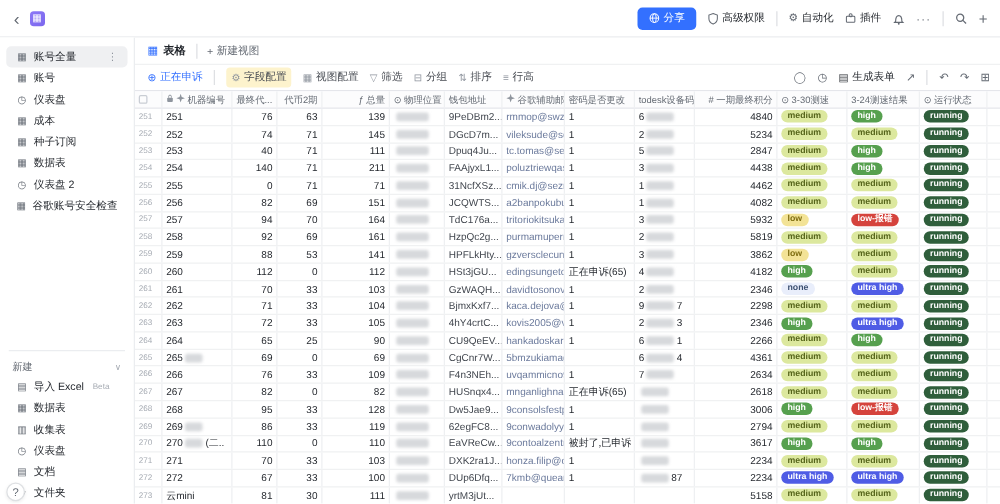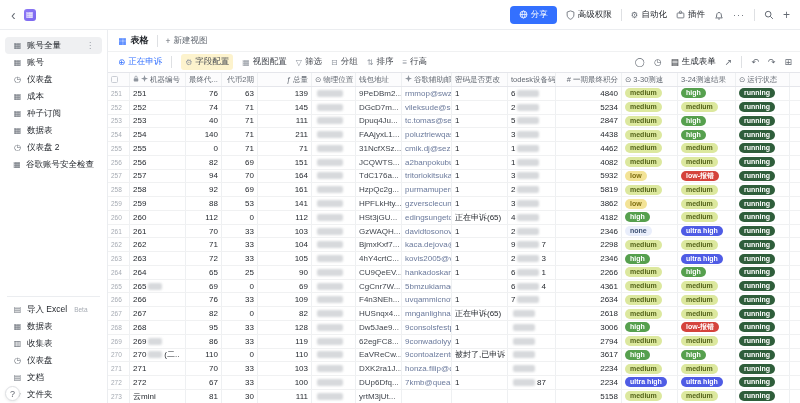--- a/index.html
+++ b/index.html
@@ -191,20 +191,24 @@
             <span class="ic">◷</span>
             <span>仪表盘 2</span>
           </div>
           <div class="nav-item">
             <span class="ic">▦</span>
             <span>谷歌账号安全检查</span>
           </div>
         </nav>
       <div class="spacer"></div>
       <div class="sb-div"></div>
+      <div class="section-h">
+        <span>新建</span>
+        <span class="ch">∨</span>
+      </div>
       <nav class="nav">
           <div class="nav-item">
             <span class="ic">▤</span>
             <span>导入 Excel</span>
             <span class="beta">Beta</span>
           </div>
           <div class="nav-item">
             <span class="ic">▦</span>
             <span>数据表</span>
           </div>
@@ -1065,21 +1069,21 @@
             <div class="cell r" style="width: 54px;">110</div>
             <div class="cell" style="width: 44px;">
               <span class="blur" style="width: 26px;"></span>
             </div>
             <div class="cell" style="width: 46px;">
               <span class="wallet">EaVReCw...</span>
             </div>
             <div class="cell" style="width: 50px;">
               <span class="email">9contoalzentru...</span>
             </div>
-            <div class="cell" style="width: 56px;">
+            <div class="cell" style="width: 56px; font-family: Liberation Serif, serif;">
               <span>被封了,已申诉</span>
             </div>
             <div class="cell" style="width: 48px;">
               <span class="blur" style="width: 22px;"></span>
             </div>
             <div class="cell r" style="width: 66px;">3617</div>
             <div class="cell" style="width: 56px;">
               <span class="badge bg-high">high</span>
             </div>
             <div class="cell" style="width: 58px;">

